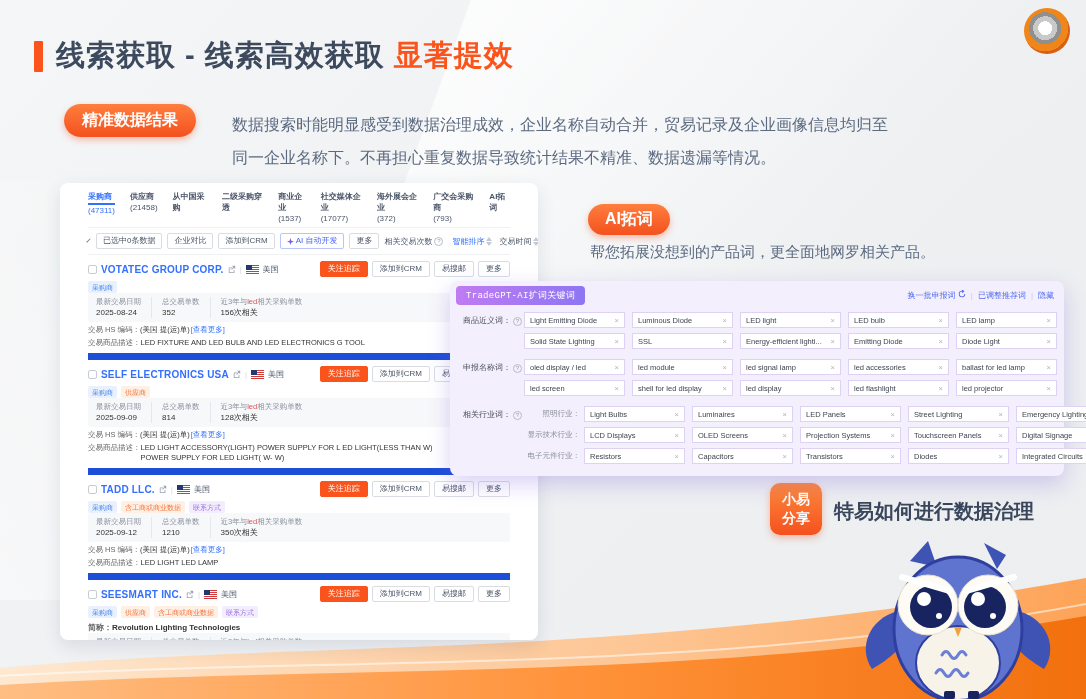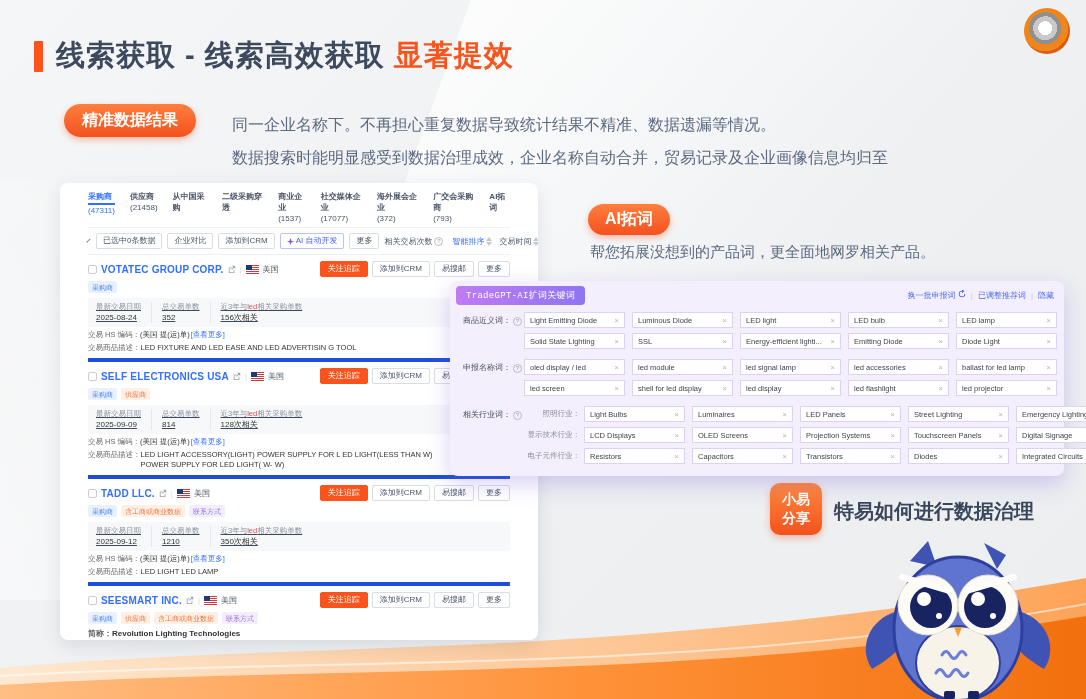--- a/index.html
+++ b/index.html
@@ -60,38 +60,38 @@
   .sorts { margin-left:auto; display:flex; align-items:center; gap:7px; font-size:8px; color:#4a5568; white-space:nowrap; }
   .sort-item { display:inline-flex; align-items:center; }
   .sort-item.active { color:#3370ff; }
   .help { display:inline-flex; width:9px; height:9px; border:1px solid #b6bcc8; border-radius:50%;
     font-size:6px; color:#9aa1ad; align-items:center; justify-content:center; margin:0 2px; flex:none; }
   .carets { display:inline-flex; flex-direction:column; margin-left:2px; gap:1px; }
   .carets i { width:0; height:0; border-left:3px solid transparent; border-right:3px solid transparent; display:block; }
   .carets .up { border-bottom:4px solid #c3c8d4; }
   .carets .down { border-top:4px solid #c3c8d4; }
 
-  .company { padding:6px 0 5px; border-bottom:4px solid #1d4ed8; }
+  .company { padding:6px 0 5px; border-bottom:7px solid #1d4ed8; }
   .c-head { display:flex; align-items:center; gap:4px; }
   .cb { width:9px; height:9px; border:1px solid #c8ccd4; border-radius:2px; background:#fff; flex:none; }
   .c-name { font-size:10px; font-weight:bold; color:#3370ff; text-decoration:none; letter-spacing:.2px; }
   .ext, .flag { display:inline-flex; }
   .sep-v { color:#d5d9df; font-size:8px; }
   .country { font-size:8px; color:#4a5568; }
   .c-btns { margin-left:auto; display:flex; gap:4px; }
   .btn-follow { font-size:8px; color:#fff; background:#fa541c; border:1px solid #fa541c; border-radius:2px; padding:2px 7px; line-height:10px; white-space:nowrap; }
   .btn-ghost { font-size:8px; color:#4a5568; background:#fff; border:1px solid #d9dde3; border-radius:2px; padding:2px 7px; line-height:10px; white-space:nowrap; }
   .c-tags { display:flex; gap:4px; margin-top:4px; }
   .tag { font-size:7px; line-height:9px; padding:1.5px 4px; border-radius:2px; white-space:nowrap; }
   .t-blue { background:#e8f1fd; color:#4a86e8; }
   .t-orange { background:#fff0e6; color:#f4743b; }
   .t-purple { background:#f3eefe; color:#9b6ce8; }
   .c-alias { font-size:8px; color:#333; margin-top:4px; font-weight:bold; }
   .c-alias .lab { color:#666; font-weight:bold; }
-  .c-stats { display:flex; background:#f7f8fa; border-radius:2px; margin-top:5px; padding:4px 8px;text-decoration:underline; }
+  .c-stats { display:flex; background:#f7f8fa; border-radius:2px; padding:4px 8px; }
   .st { padding-right:10px; }
   .st.bd { border-left:1px solid #e4e7ec; padding-left:10px; }
   .st-l { font-size:7.5px; color:#8a919f; line-height:10px; white-space:nowrap; }
   .st-l .kw { color:#e05252; }
   .st-v { font-size:8px; color:#333; line-height:11px; }
   .c-line { display:flex; font-size:7.5px; margin-top:3px; line-height:10px; }
   .c-line .lab { color:#666; white-space:nowrap; }
   .c-line .val { color:#333; }
   .c-line .more { color:#3370ff; margin-left:1px; white-space:nowrap; }
 
@@ -181,22 +181,22 @@
   <div class="title-accentbar"></div>
   <div class="page-title"><span>线索获取 - 线索高效获取 </span><span class="accent">显著提效</span></div>
 </div>
 
 <div class="logo">
   <div class="logo-mark"></div>
 </div>
 
 <div class="intro-badge">精准数据结果</div>
 <div class="intro-text">
+  <div>数据搜索时能明显感受到数据治理成效，企业名称自动合并，贸易记录及企业画像信息均归至</div>
   <div>同一企业名称下。不再担心重复数据导致统计结果不精准、数据遗漏等情况。</div>
-  <div>数据搜索时能明显感受到数据治理成效，企业名称自动合并，贸易记录及企业画像信息均归至</div>
 </div>
 
 <div class="card">
   <div class="tabs" id="tabs">
       <div class="tab active">
      <div class="tab-label">采购商</div>
      <div class="tab-count">(47311)</div>
    </div>
       <div class="tab">
      <div class="tab-label">供应商</div>
@@ -306,21 +306,21 @@
             <div class="st-v">156次相关</div>
           </div>
   </div>
   <div class="c-line">
     <span class="lab">交易 HS 编码：</span>
           <span class="val">(美国 提(运)单)</span>
     <a class="more">[查看更多]</a>
   </div>
   <div class="c-line">
     <span class="lab">交易商品描述：</span>
-    <span class="val">LED FIXTURE AND LED EASE AND LED ADVERTISIN G TOOL</span>
+    <span class="val">LED FIXTURE AND LED BULB AND LED ELECTRONICS G TOOL</span>
   </div>
 </div>
 <div class="company">
   <div class="c-head">
     <span class="cb"></span>
     <a class="c-name">SELF ELECTRONICS USA</a>
     <span class="ext">
             <svg width="8" height="8" viewBox="0 0 10 10">
               <path d="M1 3h4v1H2v5h5V6h1v4H1z" fill="#9aa3b5"></path>
               <path d="M5 1h4v4L7.4 3.4 4.7 6 4 5.3 6.6 2.6z" fill="#9aa3b5"></path>

